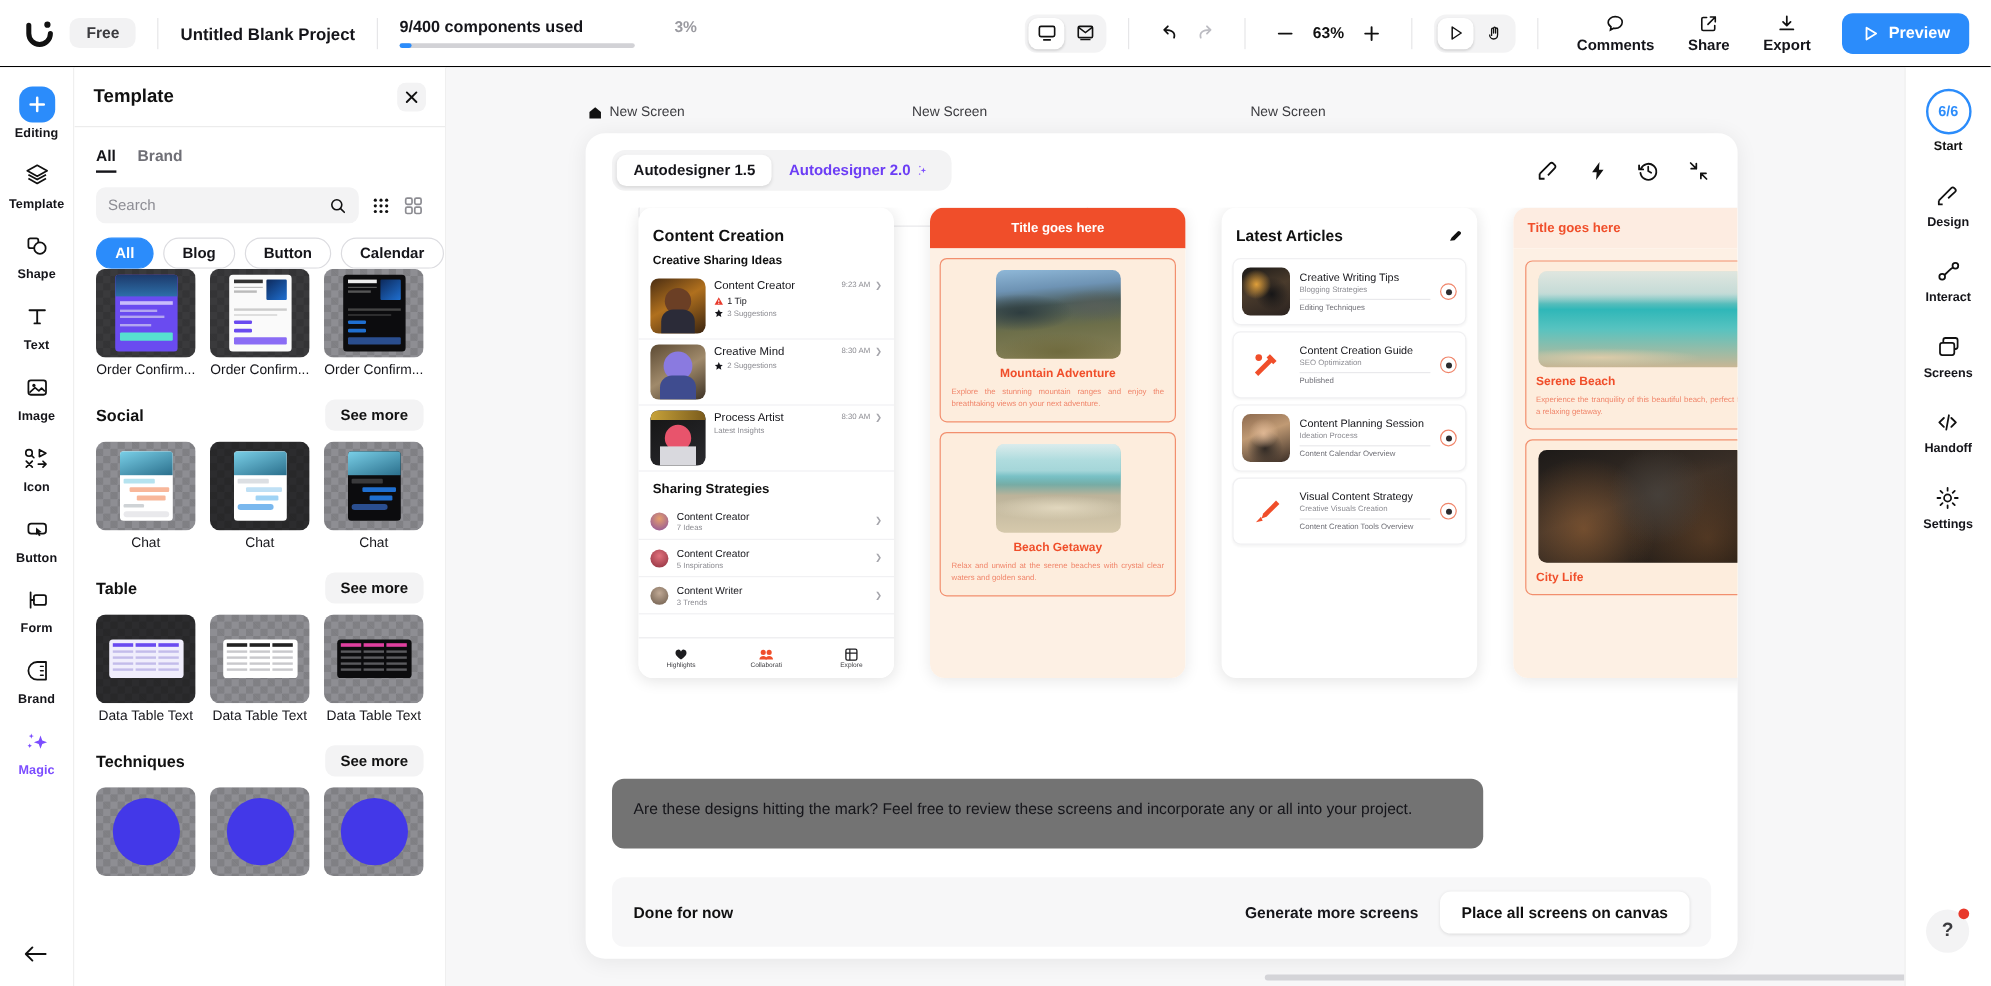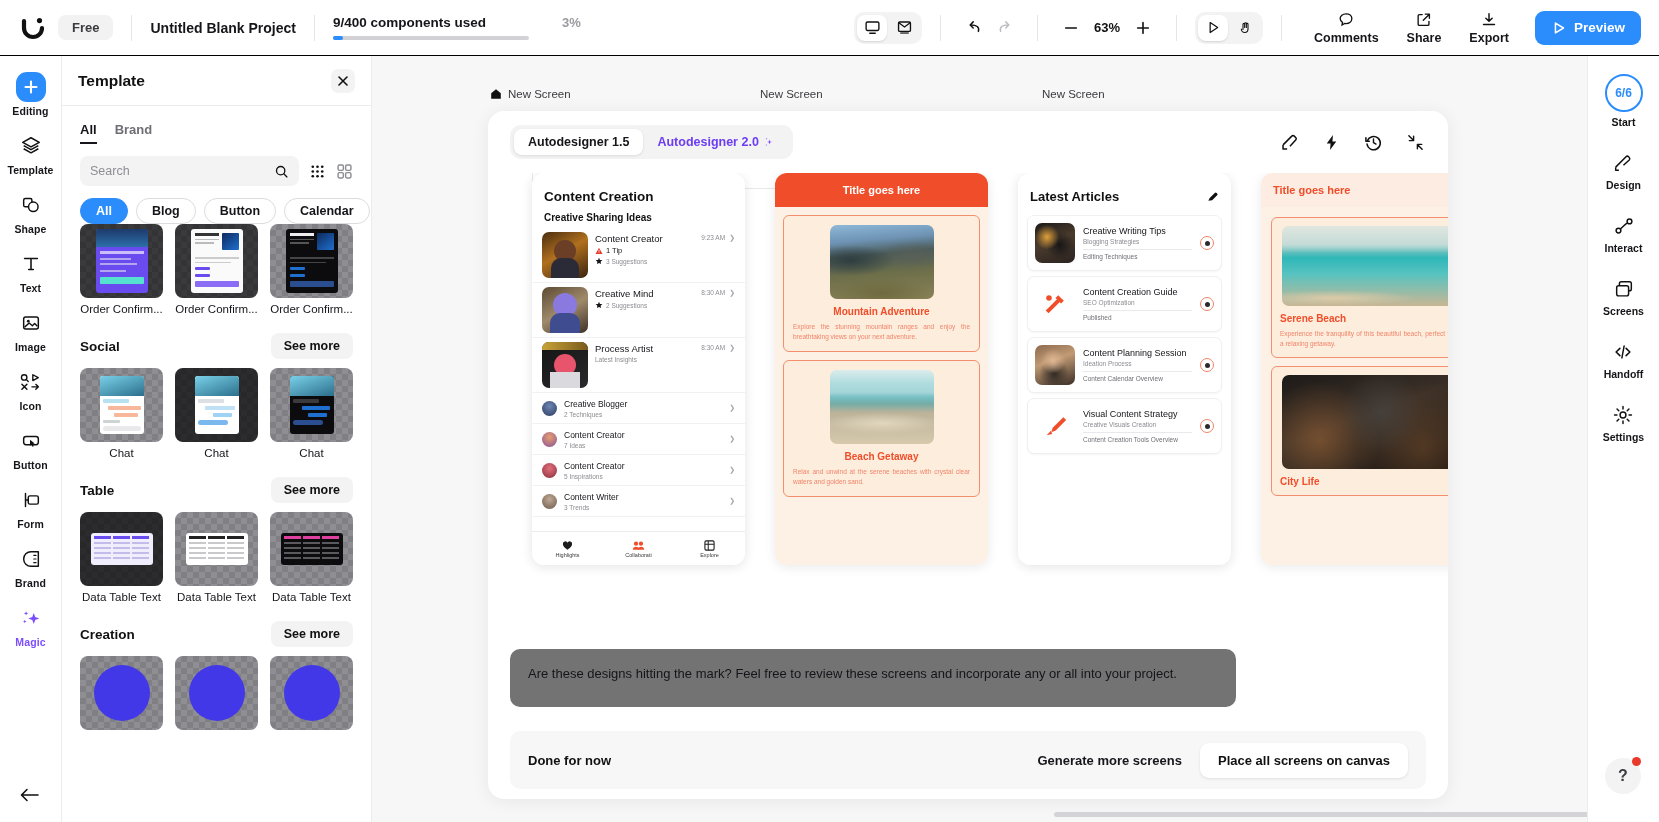--- a/index.html
+++ b/index.html
@@ -738,21 +738,21 @@
                   <div style="flex:1;height:2px;background:#5a5a5e;"></div>
                   <div style="flex:1;height:2px;background:#5a5a5e;"></div>
                 </div>
             </div>
           </div>
           <div class="tcap">Data Table Text</div>
         </div>
       </div>
 
       <div class="sec-head">
-        <h3>Creation</h3>
+        <h3>Techniques</h3>
         <div class="seemore">See more</div>
       </div>
       <div class="tgrid">
         <div class="tcell">
           <div class="thumb">
             <div class="mini" style="width:56px;height:56px;border-radius:50%;background:#4338e8;"></div>
           </div>
         </div>
         <div class="tcell">
           <div class="thumb">
@@ -903,29 +903,22 @@
                 <div class="c1-meta">
                   <span>Latest Insights</span>
                 </div>
               </div>
               <div style="display:flex;align-items:flex-start;padding-top:2px;">
                 <div class="c1-time">8:30 AM</div>
                 <div class="chev">❯</div>
               </div>
             </div>
 
-
-            <div class="c1-srow">
-              <div class="av small" style="background:radial-gradient(circle at 50% 35%, #6d86b5, #2c3c5b);"></div>
-              <div class="c1-info">
-                <div class="c1-name" style="font-size:8.5px;">Creative Blogger</div>
-                <div class="c1-meta">2 Techniques</div>
-              </div>
-              <div class="chev">❯</div>
-            </div>
+            <div class="c1-sub2">Sharing Strategies</div>
+
             <div class="c1-srow">
               <div class="av small" style="background:radial-gradient(circle at 50% 35%, #e5a06d, #8a4f9e);"></div>
               <div class="c1-info">
                 <div class="c1-name" style="font-size:8.5px;">Content Creator</div>
                 <div class="c1-meta">7 Ideas</div>
               </div>
               <div class="chev">❯</div>
             </div>
             <div class="c1-srow">
               <div class="av small" style="background:radial-gradient(circle at 50% 35%, #e0717c, #8c2e3c);"></div>

